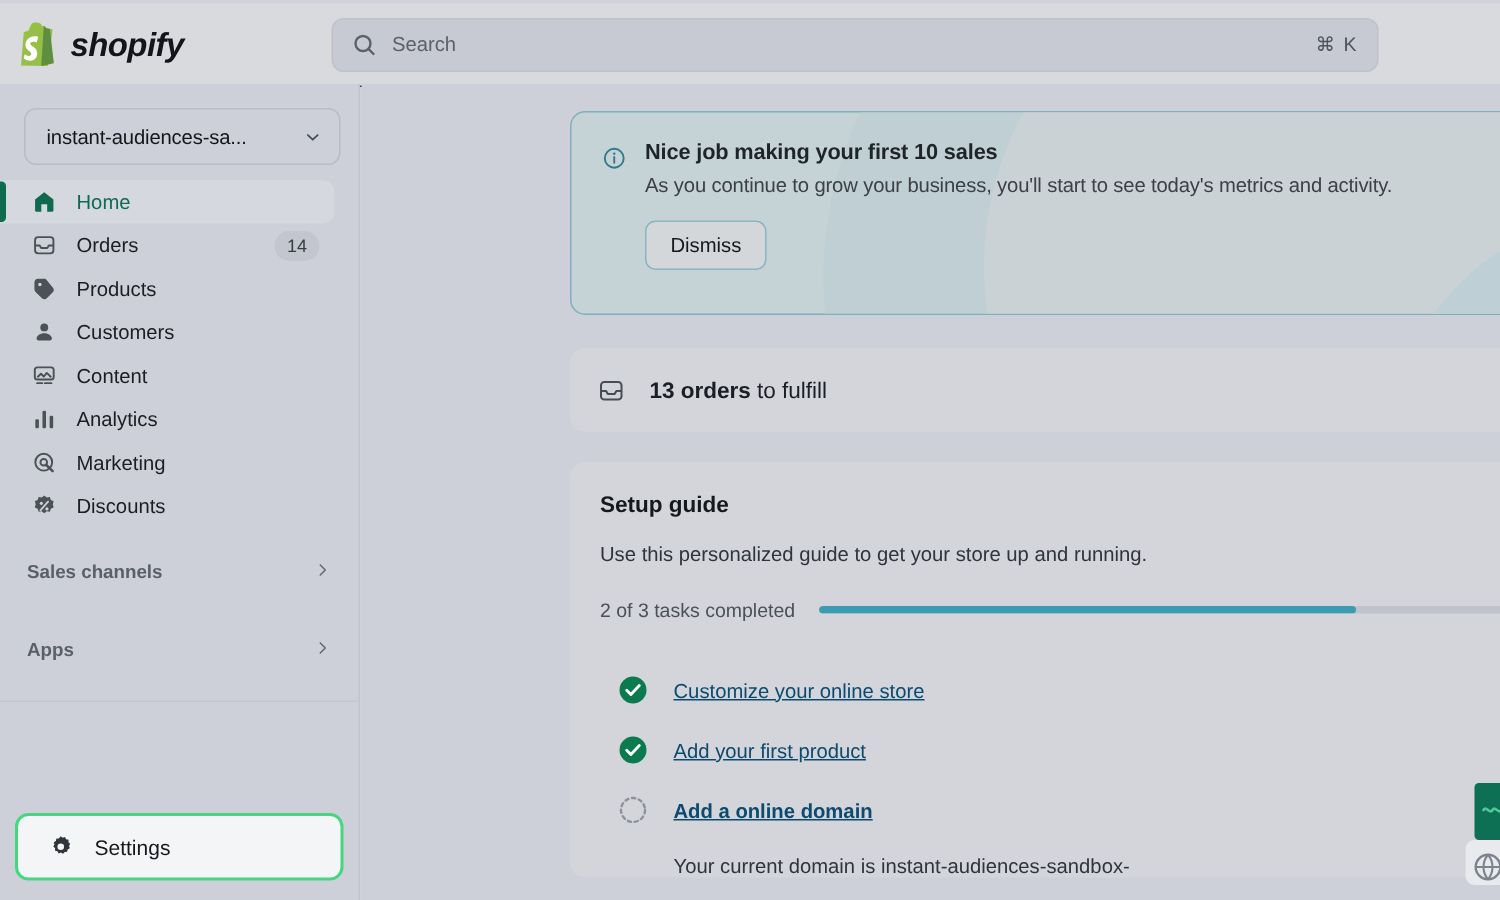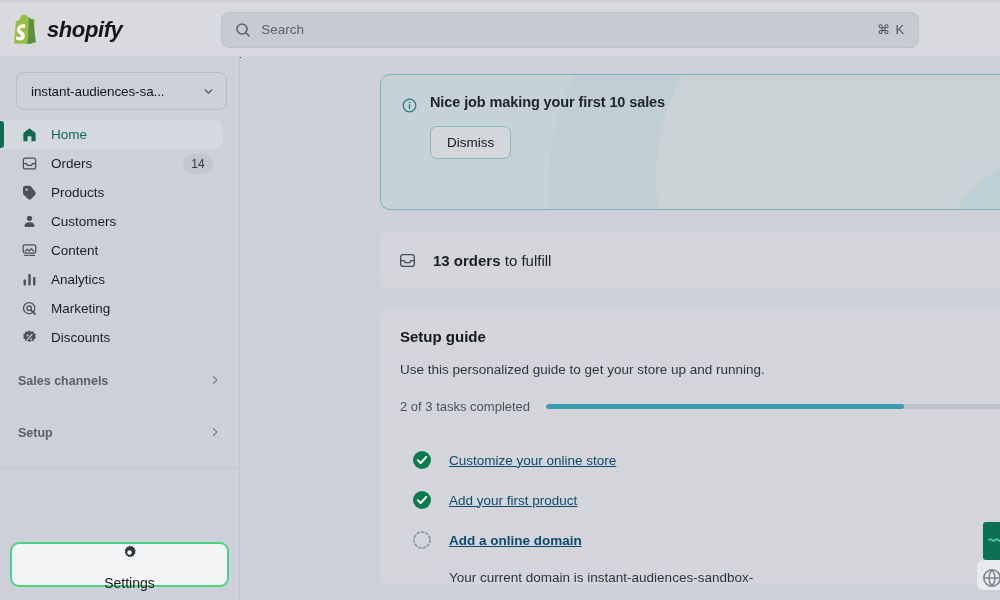--- a/index.html
+++ b/index.html
@@ -94,21 +94,20 @@
     position: absolute; left: 0; right: 0; top: 411px; height: 1px; background: #c3c6ce;
   }
 
   .settings-btn {
     position: absolute; left: 10px; top: 486px; width: 219px; height: 45px;
     background: #f4f5f6;
     border: 2px solid #45d77f;
     border-radius: 9px;
     display: flex; align-items: center; gap: 14px;
     padding-left: 20px;
-    flex-direction: column;
   }
   .settings-btn .ico { color: #30353b; display: flex; }
   .settings-label { font-size: 14px; color: #15181c; }
 
   
   .main {
     position: absolute; top: 56px; left: 241px; right: 0; bottom: 0;
     background: #cdd0d8;
     padding: 18px 0 0 139px;
     overflow: hidden;
@@ -304,21 +303,21 @@
     </div>
 
     <div class="section-row" style="margin-top:22px">
       <span class="section-title">Sales channels</span>
       <svg class="chev-sm" width="12" height="12" viewBox="0 0 16 16">
         <path d="M6 3.5 10.5 8 6 12.5" stroke="#646a72" stroke-width="1.4" fill="none" stroke-linecap="round" stroke-linejoin="round"></path>
       </svg>
     </div>
 
     <div class="section-row" style="margin-top:26px">
-      <span class="section-title">Setup</span>
+      <span class="section-title">Apps</span>
       <svg class="chev-sm" width="12" height="12" viewBox="0 0 16 16">
         <path d="M6 3.5 10.5 8 6 12.5" stroke="#646a72" stroke-width="1.4" fill="none" stroke-linecap="round" stroke-linejoin="round"></path>
       </svg>
     </div>
 
     <div class="sidebar-divider"></div>
 
     <div class="settings-btn">
       <span class="ico">
         <svg width="17" height="17" viewBox="0 0 20 20" fill="currentColor">
@@ -340,20 +339,21 @@
       <div class="banner-inner">
         <span class="banner-info-ico">
           <svg width="17" height="17" viewBox="0 0 20 20" fill="none" stroke="currentColor" stroke-width="1.5">
             <circle cx="10" cy="10" r="7.4"></circle>
             <path d="M10 9v4.6" stroke-linecap="round"></path>
             <circle cx="10" cy="6.4" r="0.95" fill="currentColor" stroke="none"></circle>
           </svg>
         </span>
         <div>
           <div class="banner-title">Nice job making your first 10 sales</div>
+          <div class="banner-body">As you continue to grow your business, you'll start to see today's metrics and activity.</div>
           <div class="dismiss-btn">Dismiss</div>
         </div>
       </div>
     </div>
 
     <div class="orders-card">
       <span class="ico">
         <svg width="19" height="19" viewBox="0 0 20 20" fill="none" stroke="currentColor" stroke-width="1.4">
           <rect x="2.8" y="3.8" width="14.4" height="12.4" rx="2.4"></rect>
           <path d="M2.8 10.2h3.6l1.2 2h4.8l1.2-2h3.6" stroke-linejoin="round"></path>

